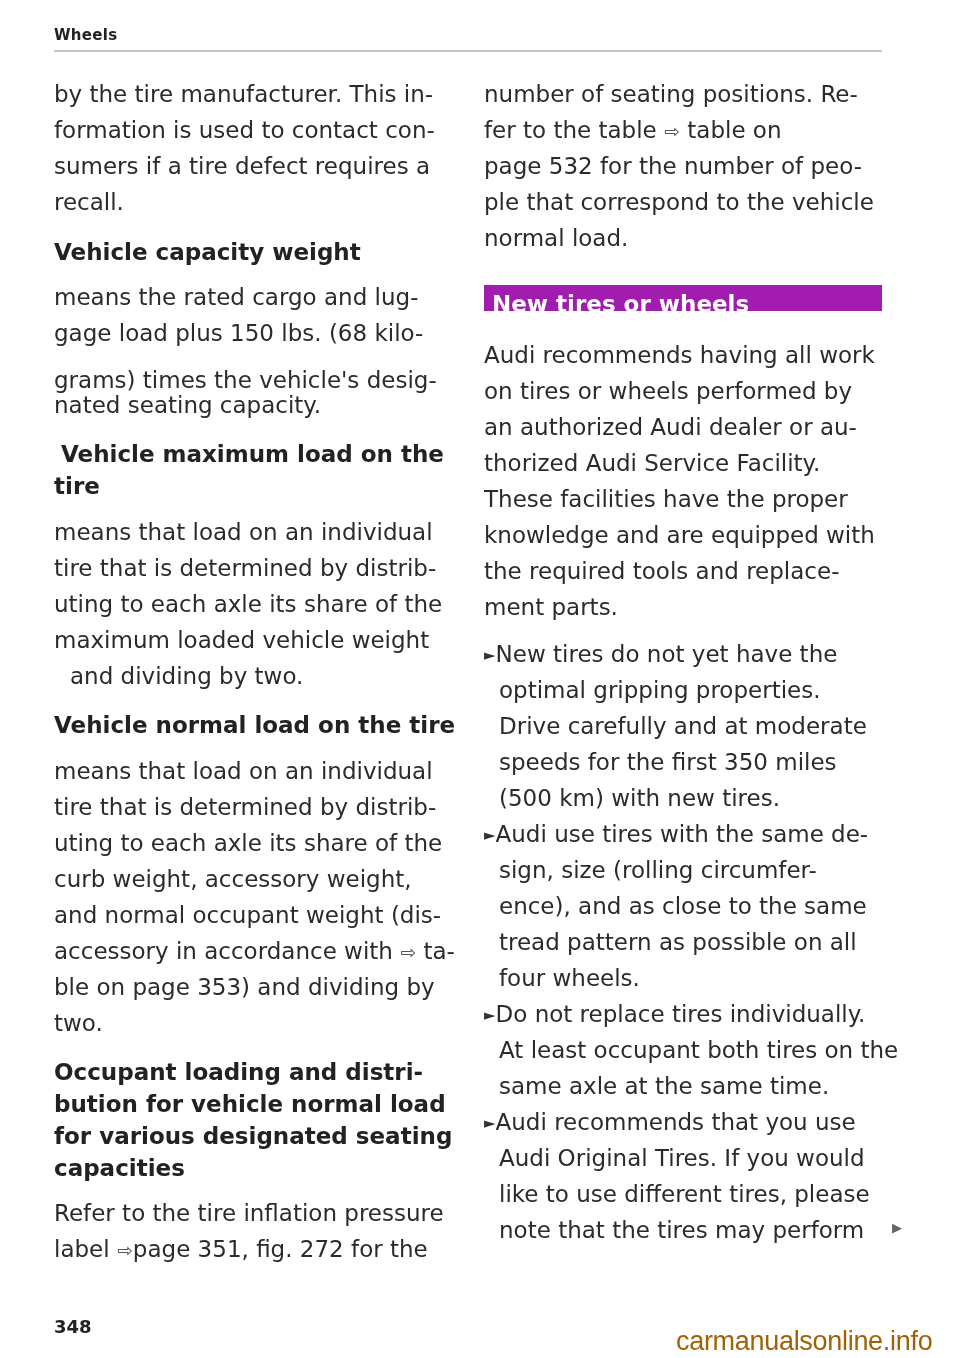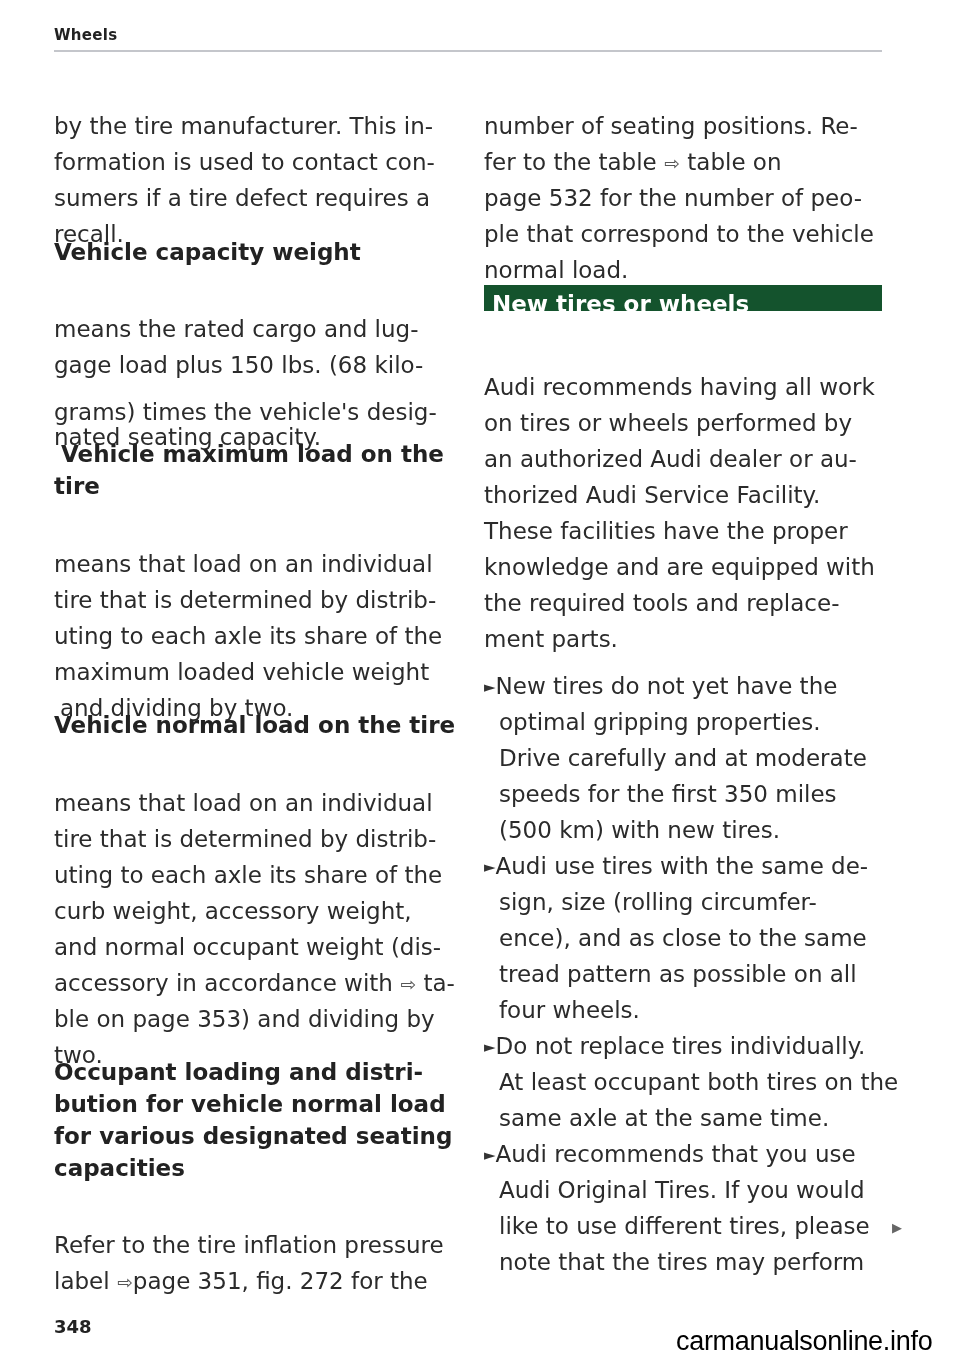--- a/index.html
+++ b/index.html
@@ -1,29 +1,29 @@
 <!DOCTYPE html>
 <html><head>
   <meta charset="utf-8">
   <style>
     html, body { margin: 0; padding: 0; background: #ffffff; }
     body { width: 960px; height: 1358px; position: relative; overflow: hidden;
            font-family: "DejaVu Sans", sans-serif; color: #2a2a2a; }
     .header-title { position: absolute; left: 54px; top: 26px; font-size: 15px; font-weight: bold; color: #222; letter-spacing: 0.3px; }
     .header-rule { position: absolute; left: 54px; top: 50px; width: 828px; height: 2px; background: #c4c6cb; }
-    .line { position: absolute; white-space: nowrap; font-size: 23px; line-height: 36px; color: #2b2b2b; margin-top: 32px; }
+    .line { position: absolute; white-space: nowrap; font-size: 23px; line-height: 36px; color: #2b2b2b; }
     .h { position: absolute; white-space: nowrap; font-size: 23px; line-height: 32px; font-weight: bold; color: #222; }
-    .banner { position: absolute; left: 484px; top: 285px; width: 398px; height: 26px; background: #14532d; }
+    .banner { position: absolute; left: 484px; top: 285px; width: 398px; height: 26px; background: #a21caf; }
     .banner span { position: absolute; left: 8px; top: 2px; font-size: 23px; line-height: 34px; font-weight: bold; color: #ffffff; }
     .it { }
     .arrow { font-size: 19px; color: #555; }
     .bullet { font-size: 15px; color: #333; position: relative; top: -2px; }
     .cont-arrow { position: absolute; left: 892px; top: 1220px; font-size: 13px; color: #666; }
     .page-num { position: absolute; left: 54px; top: 1316px; font-size: 18px; font-weight: bold; color: #222; }
-    .watermark { position: absolute; left: 676px; top: 1326px; font-family: "Liberation Sans", sans-serif; font-size: 27px; color: #000000; letter-spacing: -0.3px; }
+    .watermark { position: absolute; left: 676px; top: 1326px; font-family: "Liberation Sans", sans-serif; font-size: 27px; color: #a16207; letter-spacing: -0.3px; }
   </style>
 </head>
 <body>
 
 <div>
   <div class="header-title">Wheels</div>
   <div class="header-rule"></div>
 </div>
 
 <div>
@@ -37,21 +37,21 @@
   <div class="line" style="left:54px;top:315px">gage load plus 150 lbs. (68 kilo-</div>
   <div class="line" style="left:54px;top:362px">grams) times the vehicle's desig-</div>
   <div class="line" style="left:54px;top:387px">nated seating capacity.</div>
 
   <div class="h" style="left:61px;top:438px">Vehicle maximum load on the</div>
   <div class="h" style="left:54px;top:470px">tire</div>
   <div class="line" style="left:54px;top:514px">means that load on an individual</div>
   <div class="line" style="left:54px;top:550px">tire that is determined by distrib-</div>
   <div class="line" style="left:54px;top:586px">uting to each axle its share of the</div>
   <div class="line" style="left:54px;top:622px">maximum loaded vehicle weight</div>
-  <div class="line" style="left:60px;top:658px">and dividing by two.</div>
+  <div class="line" style="left:70px;top:658px">and dividing by two.</div>
 
   <div class="h" style="left:54px;top:709px">Vehicle normal load on the tire</div>
   <div class="line" style="left:54px;top:753px">means that load on an individual</div>
   <div class="line" style="left:54px;top:789px">tire that is determined by distrib-</div>
   <div class="line" style="left:54px;top:825px">uting to each axle its share of the</div>
   <div class="line" style="left:54px;top:861px">curb weight, accessory weight,</div>
   <div class="line" style="left:54px;top:897px">and normal occupant weight (dis-</div>
   <div class="line" style="left:54px;top:933px">
     <span>accessory in accordance with </span><span class="arrow">⇨</span>&nbsp;<span class="it">ta-</span>
   </div>

